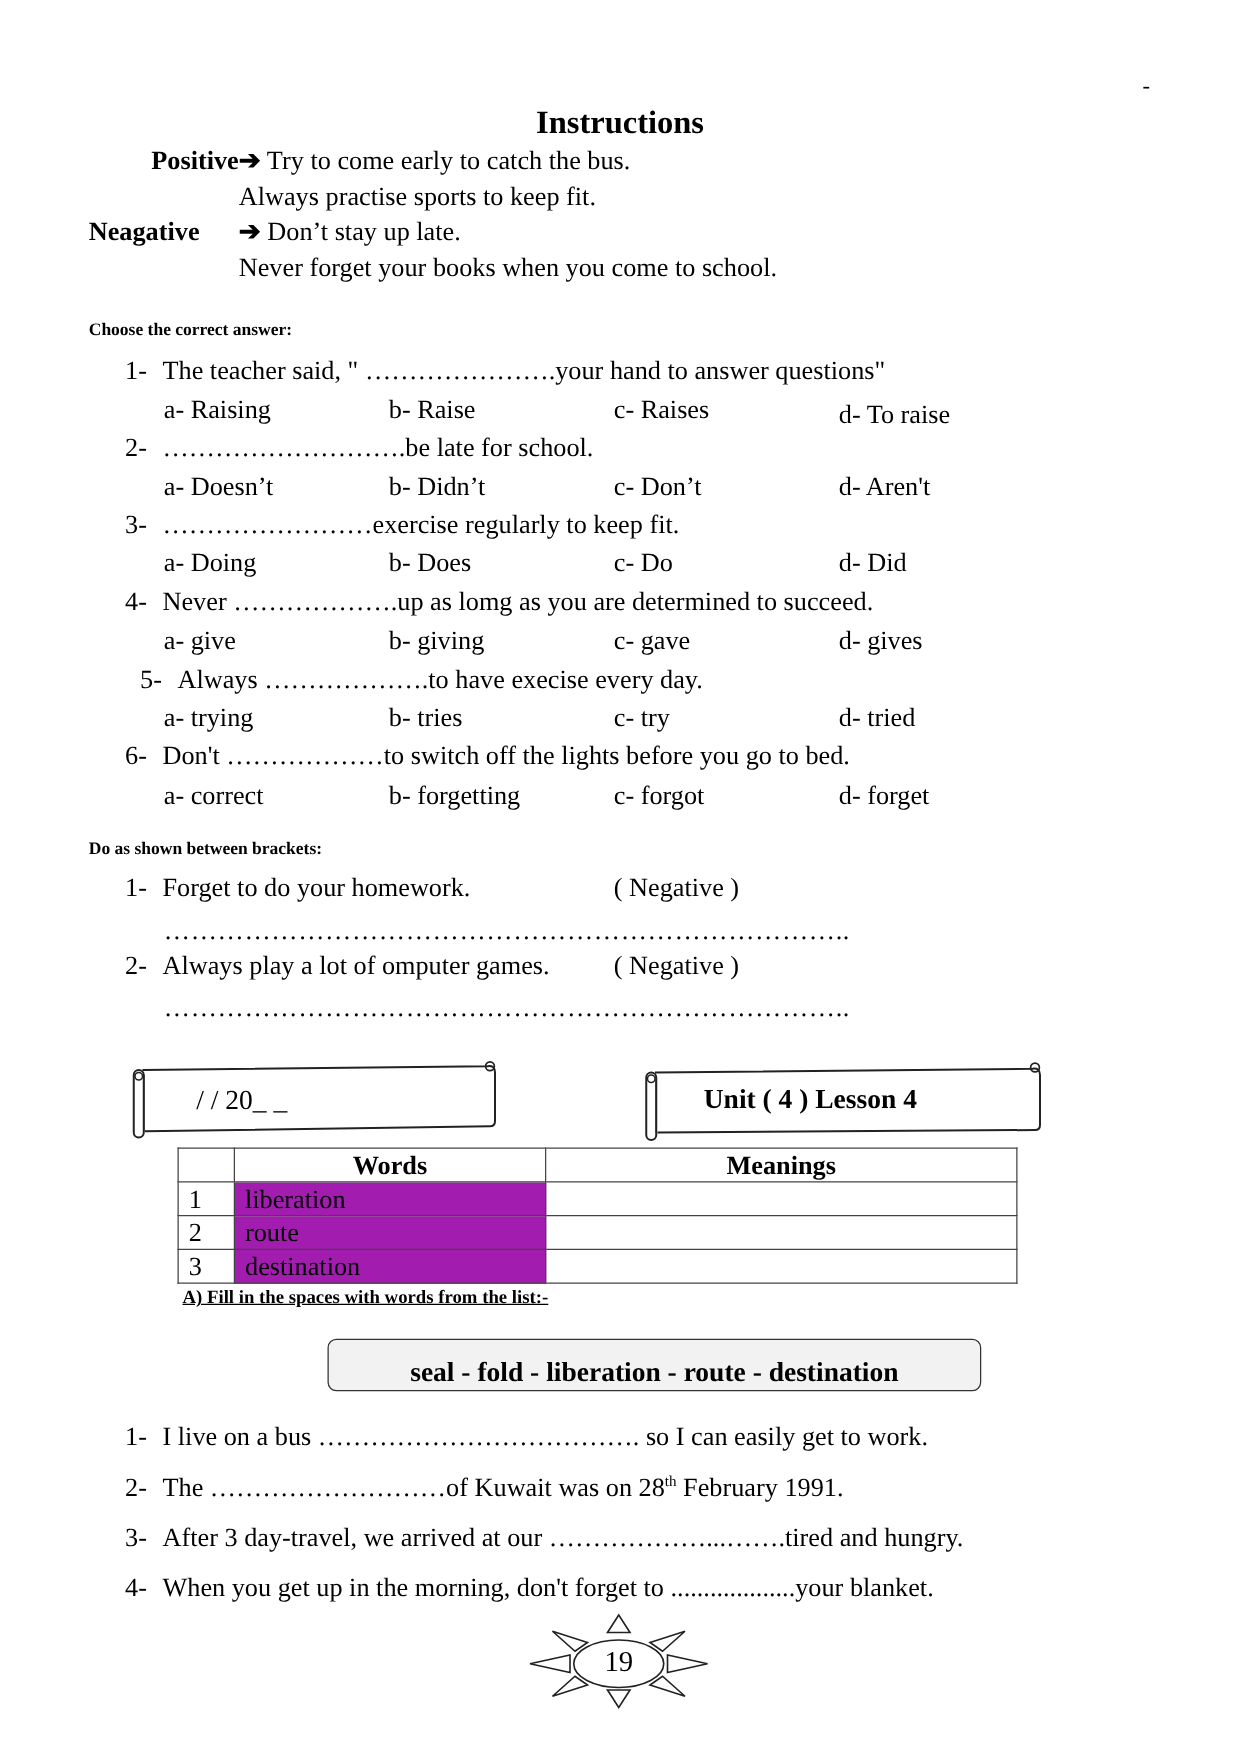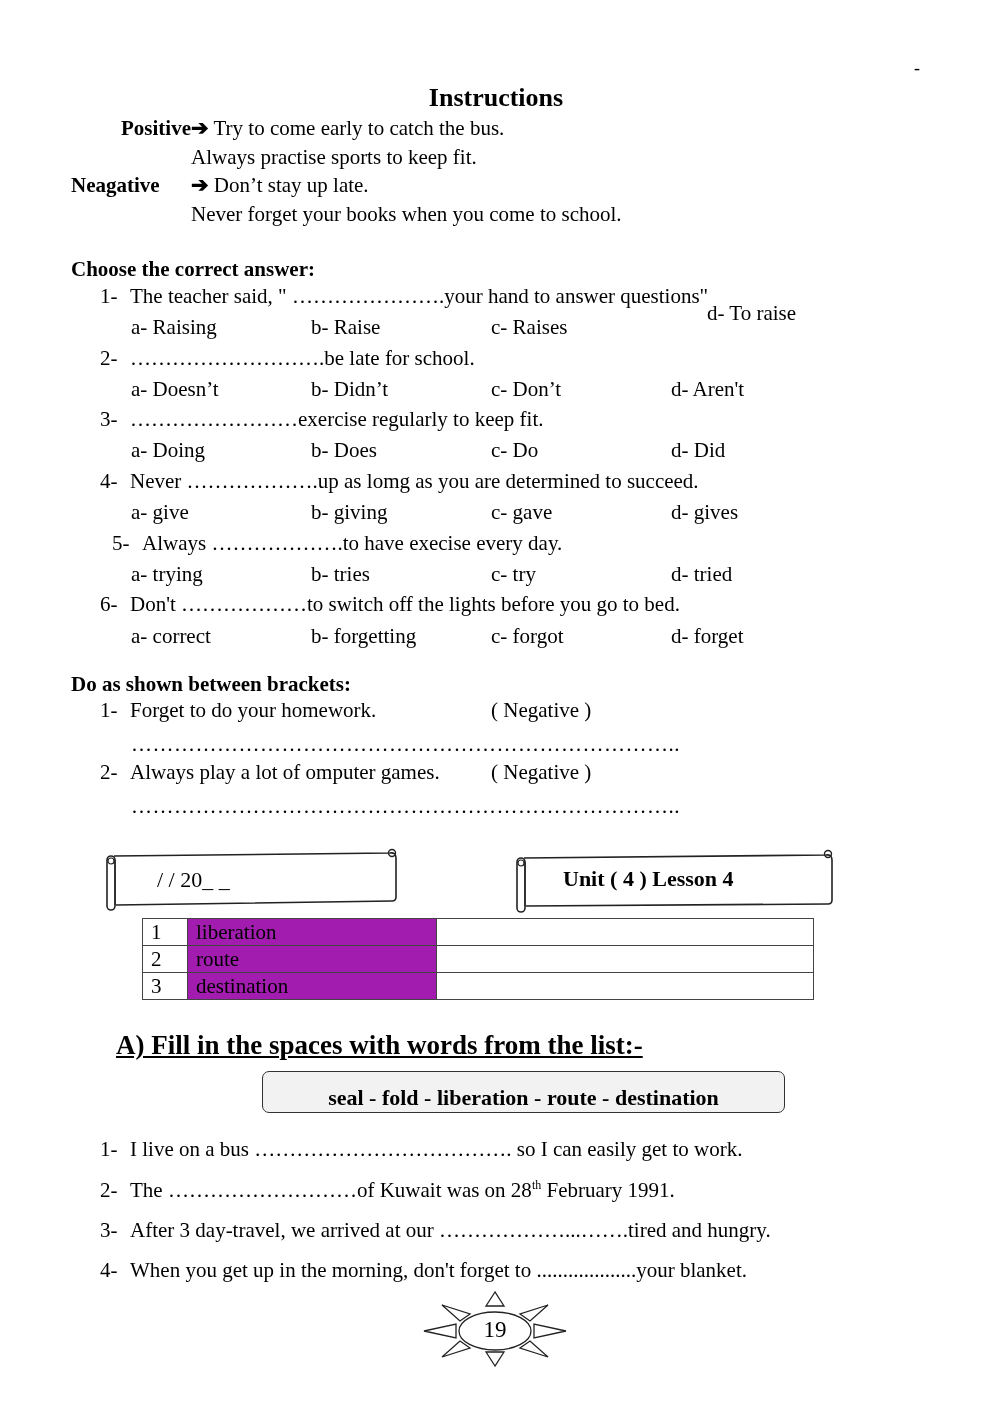--- a/index.html
+++ b/index.html
@@ -6,21 +6,21 @@
     body {
       width: 992px; height: 1403px; position: relative; overflow: hidden;
       font-family: "Liberation Serif", "DejaVu Serif", serif;
       color: #000; font-size: 21px;
     }
     .abs { position: absolute; white-space: nowrap; }
     .bold { font-weight: bold; }
     .corner-dash { left: 914px; top: 58px; font-size: 18px; }
     .title { left: 0; width: 992px; text-align: center; top: 83px; font-size: 26px; font-weight: bold; }
     .label { font-weight: bold; }
-    .section-head { font-weight: bold; font-size: 21px; }
+    .section-head { font-weight: bold; font-size: 14px; }
     .q-num { display: inline-block; width: 30px; }
     .answer-dots { letter-spacing: 0.5px; }
 
     
     .scroll { position: absolute; }
     .scroll svg { position: absolute; left: 0; top: 0; }
     .scroll-text { position: absolute; font-size: 22px; }
 
     
     table.vocab {
@@ -28,21 +28,21 @@
       border-collapse: collapse; font-size: 21px;
     }
     table.vocab td, table.vocab th {
       border: 1px solid #444; padding: 0 0 0 8px; height: 26px; line-height: 24px;
     }
     table.vocab th { font-weight: bold; text-align: center; padding: 0; }
     table.vocab td.num { width: 36px; }
     table.vocab td.word { width: 240px; background: #a21caf; }
     table.vocab th.word-head { width: 248px; }
 
-    .fill-head { left: 116px; top: 1030px; font-weight: bold; text-decoration: underline; font-size: 27px; }
+    .fill-head { left: 146px; top: 1030px; font-weight: bold; text-decoration: underline; font-size: 15px; }
     .word-box {
       position: absolute; left: 262px; top: 1071px; width: 521px; height: 40px;
       border: 1.5px solid #333; border-radius: 7px; background: #f2f2f2;
       text-align: center; font-weight: bold; font-size: 22px; line-height: 52px;
     }
     sup { font-size: 12px; }
     .page-num-wrap { position: absolute; left: 420px; top: 1288px; width: 150px; height: 80px; }
     .page-num { position: absolute; left: 0; width: 150px; top: 29px; text-align: center; font-size: 23px; }
   </style>
 </head>
@@ -62,21 +62,21 @@
 </div>
 
 <div class="abs section-head" style="left:71px; top:257px;">Choose the correct answer:</div>
 
 <div>
 
   <div class="abs" style="left:100px; top:284px;"><span class="q-num">1-</span><span>The teacher said, " ………………….your hand to answer questions"</span></div>
   <div class="abs" style="left:131px; top:315px;">a-  Raising</div>
   <div class="abs" style="left:311px; top:315px;">b- Raise</div>
   <div class="abs" style="left:491px; top:315px;">c- Raises</div>
-  <div class="abs" style="left:671px; top:301px;margin-left:36px;">d- To raise</div>
+  <div class="abs" style="left:671px; top:319px;">d- To raise</div>
 
   <div class="abs" style="left:100px; top:346px;"><span class="q-num">2-</span><span>……………………….be late for school.</span></div>
   <div class="abs" style="left:131px; top:377px;">a-  Doesn’t</div>
   <div class="abs" style="left:311px; top:377px;">b- Didn’t</div>
   <div class="abs" style="left:491px; top:377px;">c- Don’t</div>
   <div class="abs" style="left:671px; top:377px;">d- Aren't</div>
 
   <div class="abs" style="left:100px; top:407px;"><span class="q-num">3-</span><span>……………………exercise regularly to keep fit.</span></div>
   <div class="abs" style="left:131px; top:438px;">a-  Doing</div>
   <div class="abs" style="left:311px; top:438px;">b- Does</div>
@@ -130,20 +130,25 @@
     <circle cx="314" cy="6" r="3.5" fill="none" stroke="#222" stroke-width="1.4"></circle>
     <rect x="3" y="10" width="8" height="54" rx="4" fill="#fff" stroke="#222" stroke-width="1.6"></rect>
     <circle cx="7" cy="15" r="3" fill="none" stroke="#222" stroke-width="1.2"></circle>
     <line x1="11" y1="14" x2="11" y2="58" stroke="#222" stroke-width="1.2"></line>
   </svg>
   <div class="scroll-text bold" style="left:49px; top:18px;">Unit ( 4 ) Lesson 4</div>
 </div>
 
 <table class="vocab">
   <tbody>
+      <tr>
+    <th style="width:36px;"></th>
+    <th class="word-head">Words</th>
+    <th>Meanings</th>
+  </tr>
   <tr>
     <td class="num">1</td>
     <td class="word">liberation</td>
     <td></td>
   </tr>
   <tr>
     <td class="num">2</td>
     <td class="word">route</td>
     <td></td>
   </tr>

